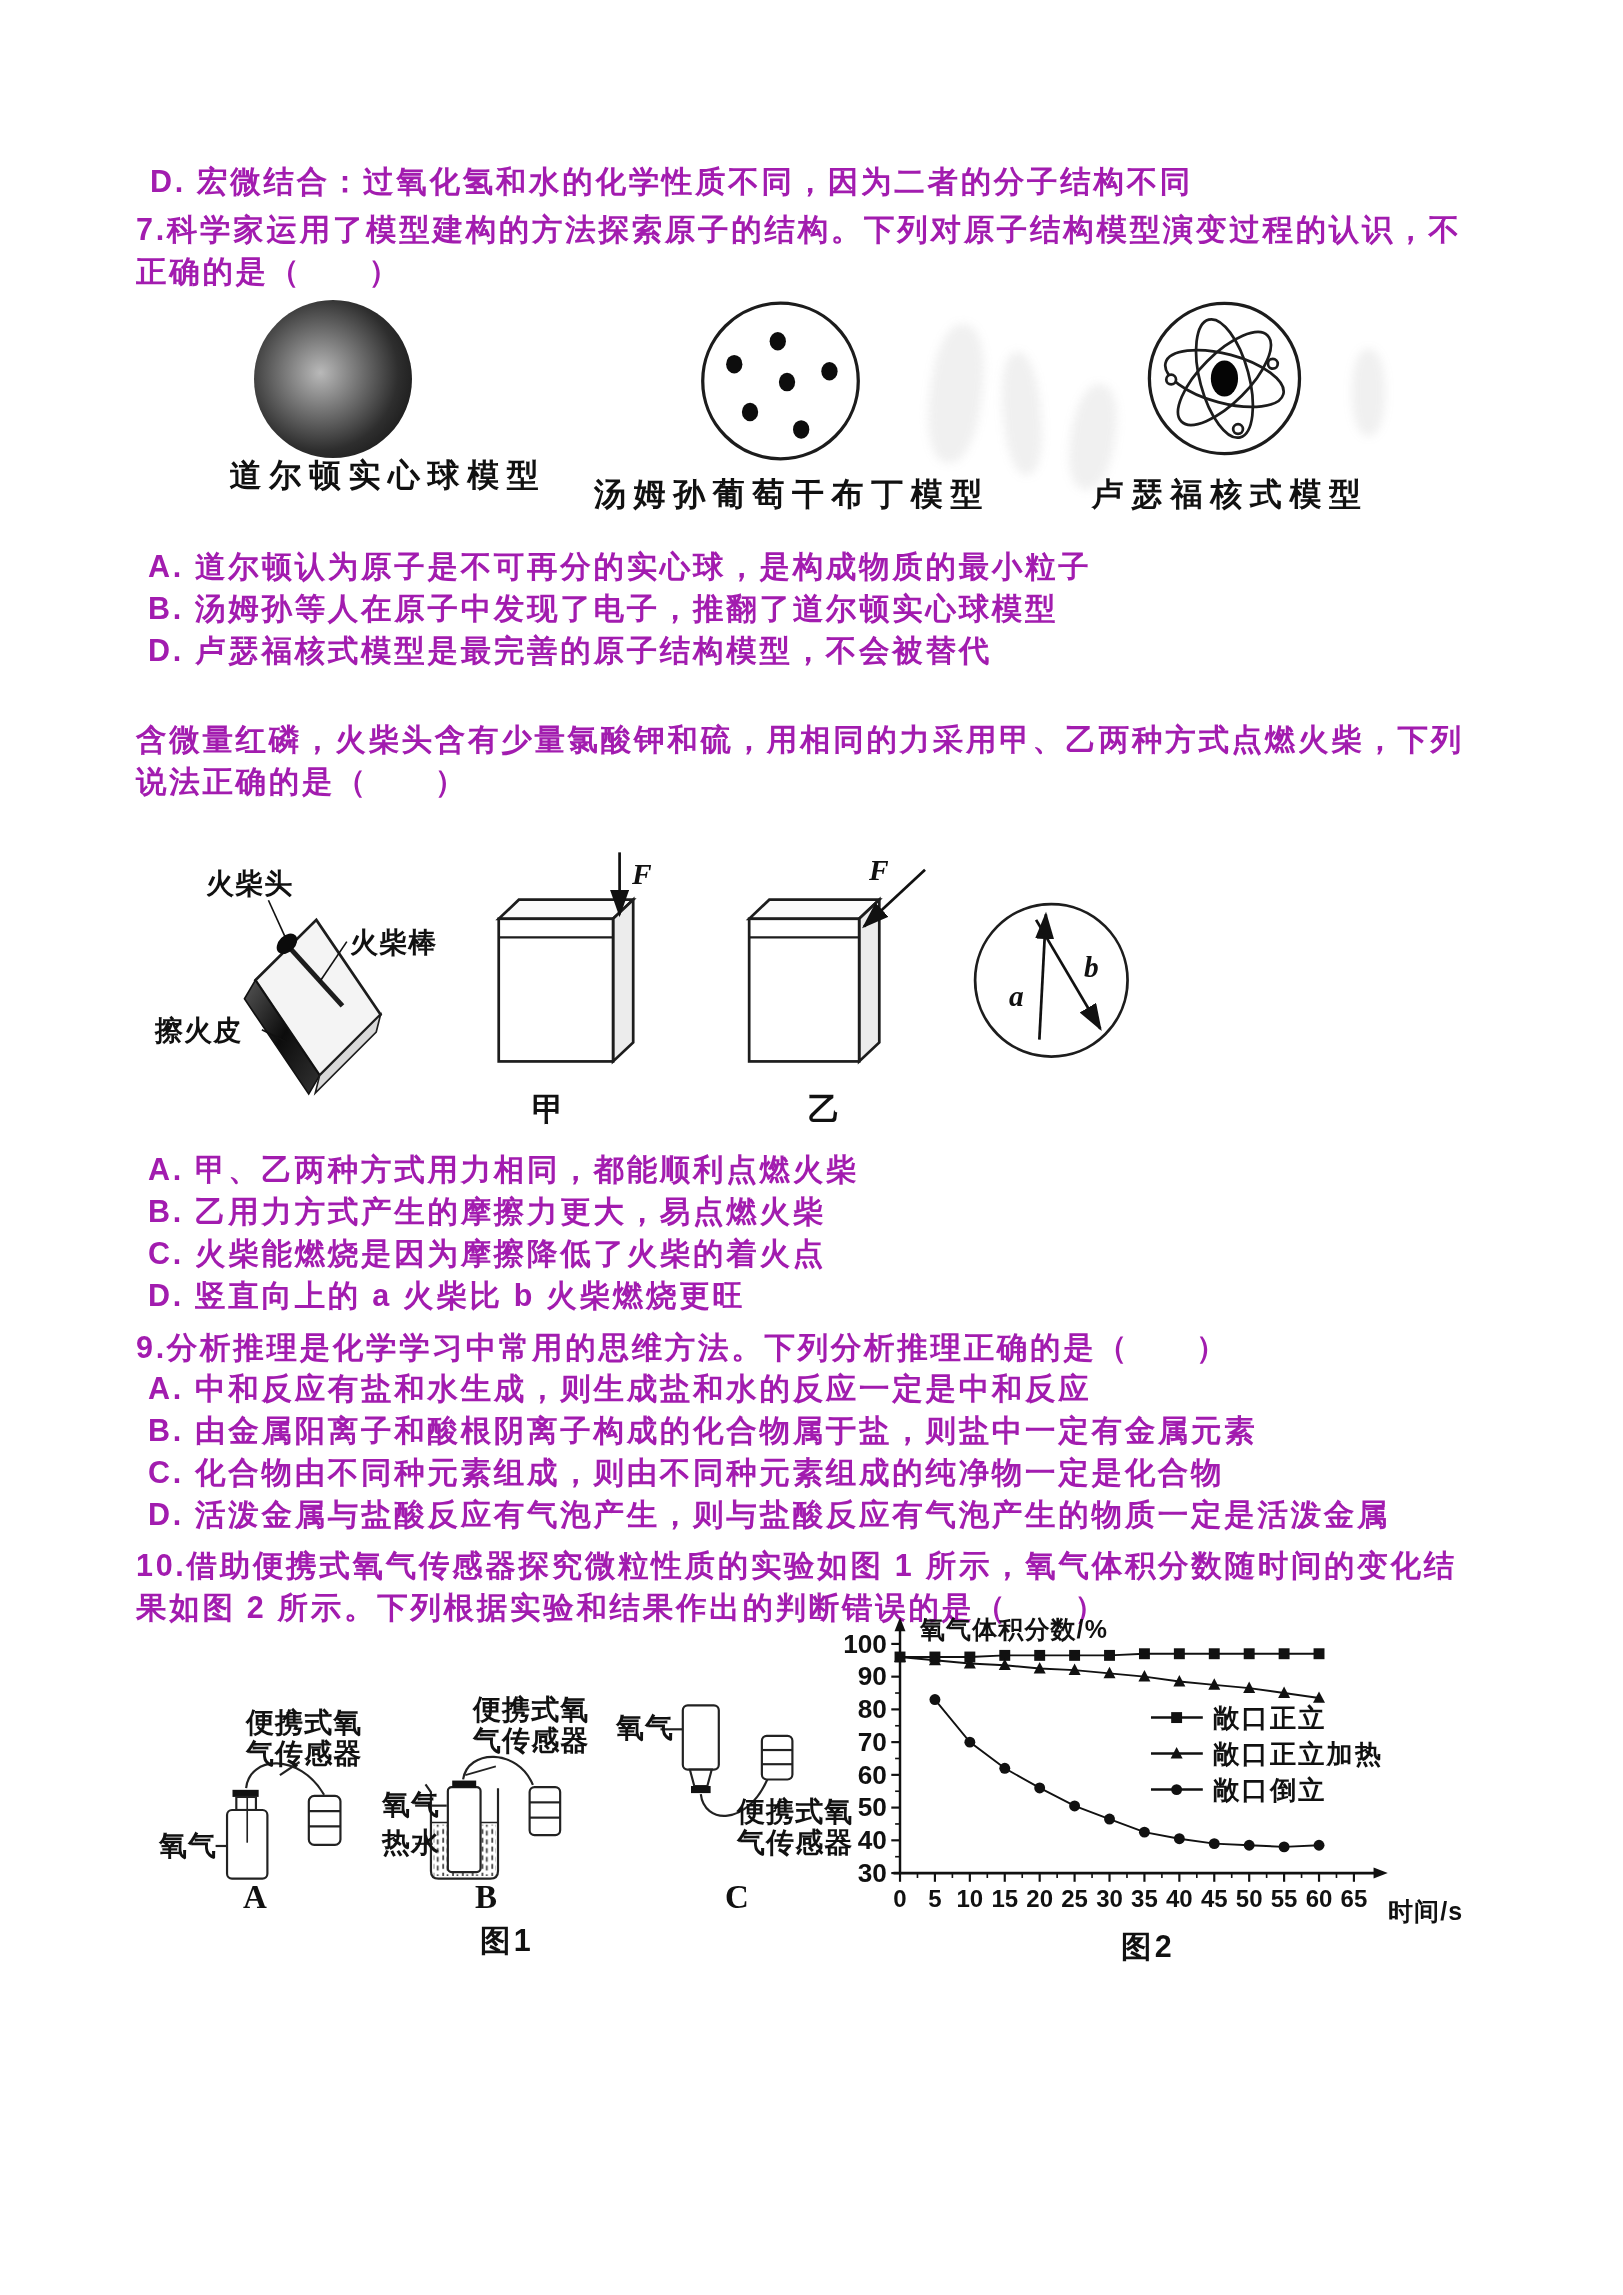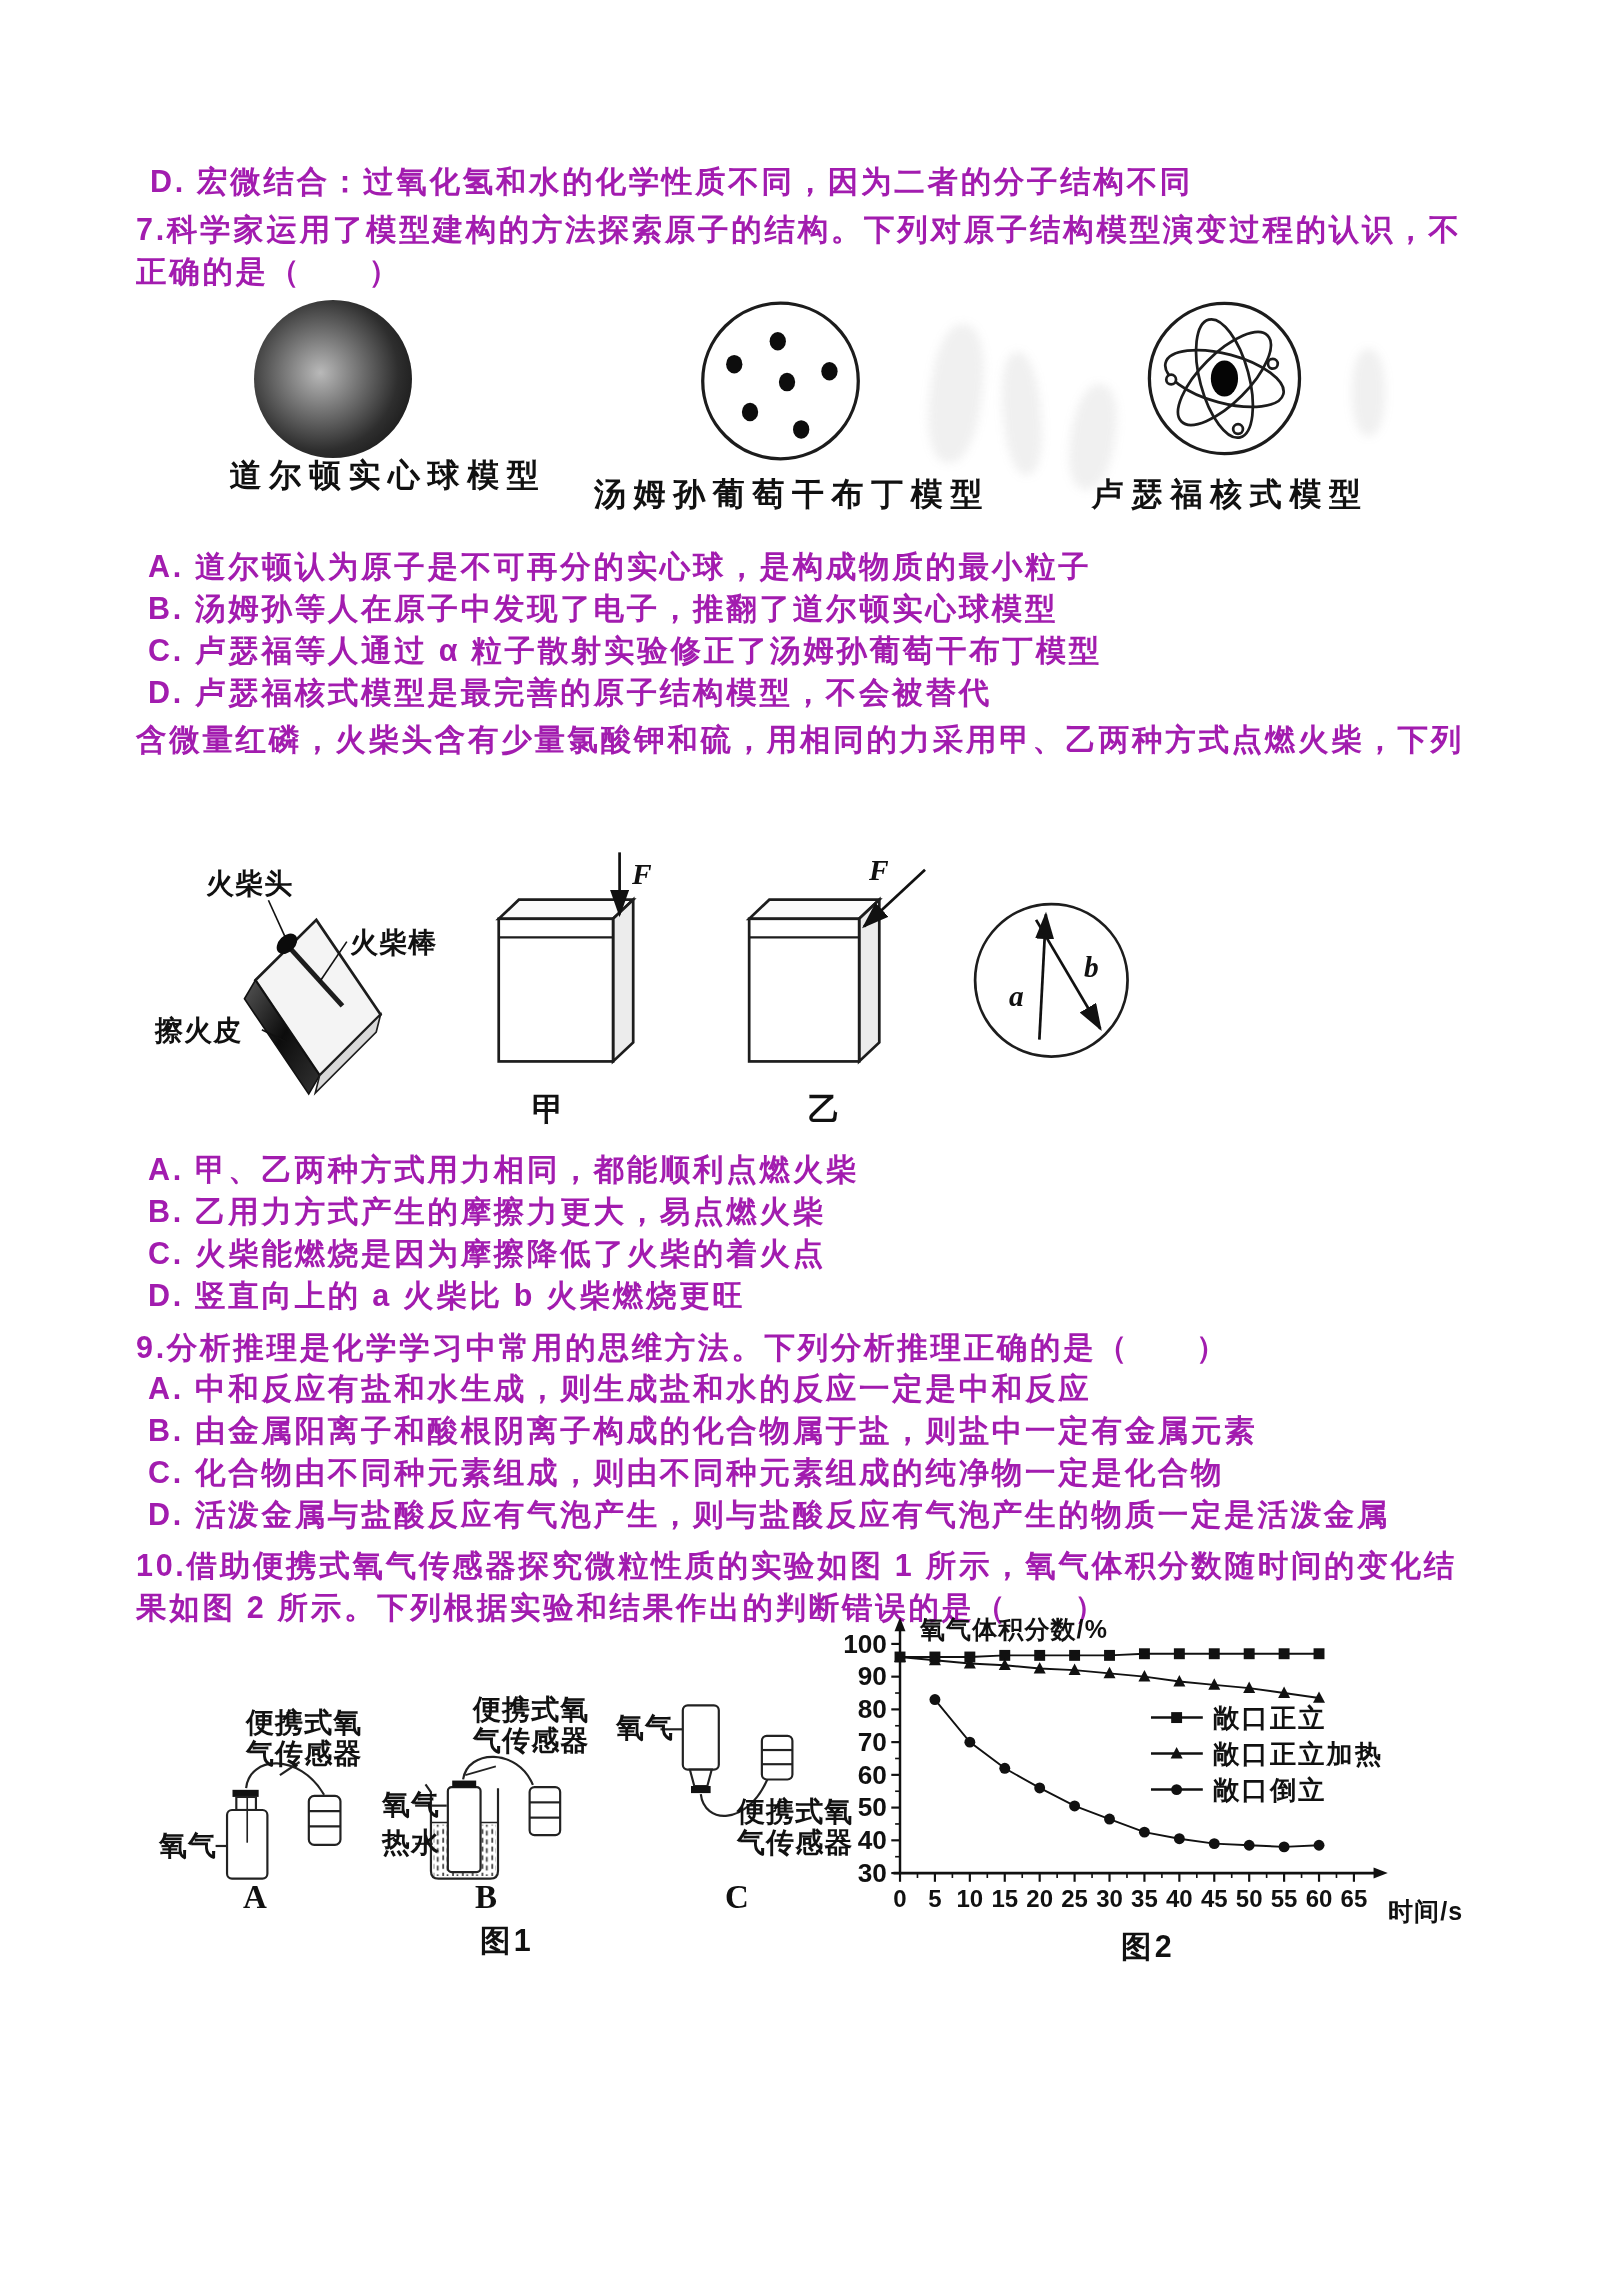--- a/index.html
+++ b/index.html
@@ -74,26 +74,26 @@
     </g>
   </svg>
 
   <div class="model-label" style="left:345px;top:454px;margin-left:43px;">道尔顿实心球模型</div>
   <div class="model-label" style="left:792px;top:473px;">汤姆孙葡萄干布丁模型</div>
   <div class="model-label" style="left:1230px;top:473px;">卢瑟福核式模型</div>
 
   <div class="grp" style="left:148px;top:545px;">
     <div class="tline">A. 道尔顿认为原子是不可再分的实心球，是构成物质的最小粒子</div>
     <div class="tline">B. 汤姆孙等人在原子中发现了电子，推翻了道尔顿实心球模型</div>
-    <div class="tline">C. 卢瑟福等人通过 α 粒子散射实验修正了汤姆孙葡萄干布丁模型</div>
     <div class="tline">D. 卢瑟福核式模型是最完善的原子结构模型，不会被替代</div>
   </div>
 
   <div class="grp" style="left:136px;top:718px;">
     <div class="tline">含微量红磷，火柴头含有少量氯酸钾和硫，用相同的力采用甲、乙两种方式点燃火柴，下列</div>
+    <div class="tline">说法正确的是（　　）</div>
   </div>
 
   <svg style="left:125px;top:848px;" width="1036" height="294" viewBox="0 0 1900 540">
     <defs>
       <marker id="arr" markerWidth="12" markerHeight="10" refX="9" refY="3.5" orient="auto" markerUnits="strokeWidth">
         <path d="M0,0 L10,3.5 L0,7 Z" fill="#111"></path>
       </marker>
       <linearGradient id="strikegrad" x1="0" y1="0" x2="1" y2="1">
         <stop offset="0" stop-color="#555"></stop>
           <stop offset="0.5" stop-color="#0c0c0c"></stop>

